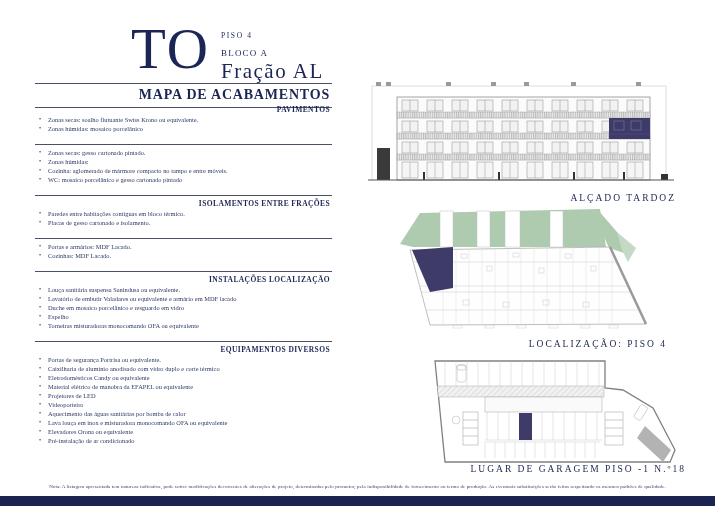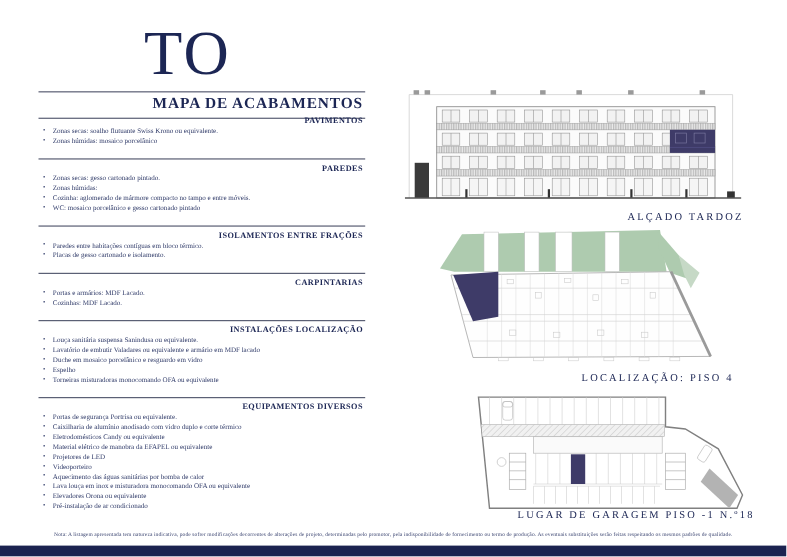--- a/index.html
+++ b/index.html
@@ -39,54 +39,57 @@
   .footer-note{position:absolute;left:0;right:0;top:484px;text-align:center;
     font-size:5px;letter-spacing:.1px;color:#3a4470;white-space:nowrap;}
   .bottom-bar{position:absolute;left:0;top:496px;width:715px;height:10px;background:#1b2350;}
 </style>
 </head>
 <body>
 
 <div class="page">
 
   <div class="logo-to">TO</div>
+  <div class="logo-side">
+    <div class="logo-piso">PISO 4</div>
+    <div class="logo-bloco">BLOCO A</div>
+    <div class="logo-fracao">Fração AL</div>
+  </div>
 
   <div class="map-title">MAPA DE ACABAMENTOS</div>
 
   <div class="sections">
 
     <section class="section">
       <h3 class="section-title">PAVIMENTOS</h3>
       <ul class="items">
         <li>Zonas secas: soalho flutuante Swiss Krono ou equivalente.</li>
         <li>Zonas húmidas: mosaico porcelânico</li>
       </ul>
     </section>
 
     <section class="section">
-      <h3 class="section-title">PAREDES</h3>
       <ul class="items">
         <li>Zonas secas: gesso cartonado pintado.</li>
         <li>Zonas húmidas:</li>
         <li>Cozinha: aglomerado de mármore compacto no tampo e entre móveis.</li>
         <li>WC: mosaico porcelânico e gesso cartonado pintado</li>
       </ul>
     </section>
 
 
     <section class="section">
       <h3 class="section-title">ISOLAMENTOS ENTRE FRAÇÕES</h3>
       <ul class="items">
         <li>Paredes entre habitações contíguas em bloco térmico.</li>
         <li>Placas de gesso cartonado e isolamento.</li>
       </ul>
     </section>
 
     <section class="section">
-      <h3 class="section-title">CARPINTARIAS</h3>
       <ul class="items">
         <li>Portas e armários: MDF Lacado.</li>
         <li>Cozinhas: MDF Lacado.</li>
       </ul>
     </section>
 
     <section class="section">
       <h3 class="section-title">INSTALAÇÕES LOCALIZAÇÃO</h3>
       <ul class="items">
         <li>Louça sanitária suspensa Sanindusa ou equivalente.</li>

